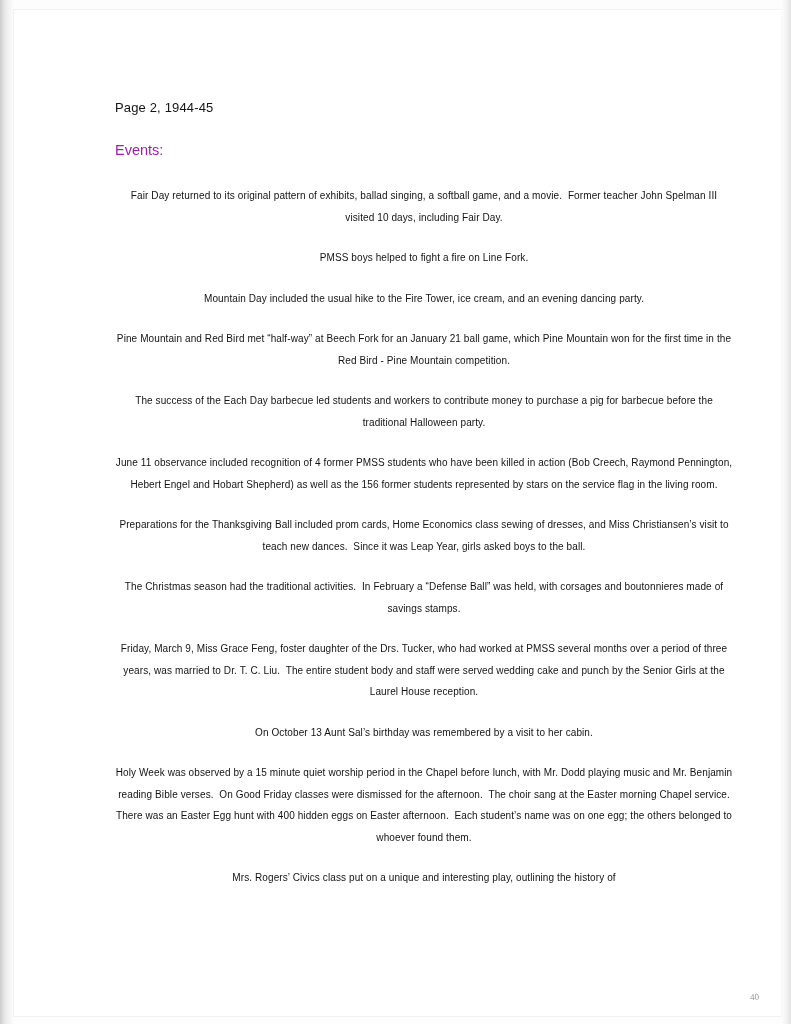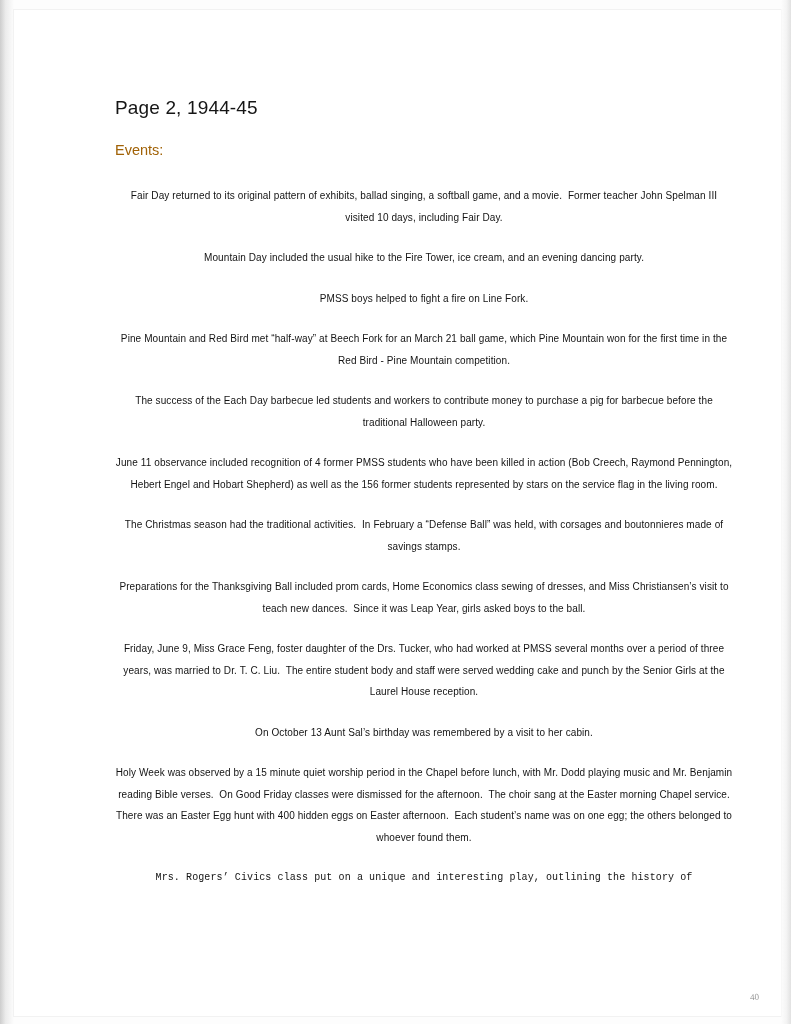--- a/index.html
+++ b/index.html
@@ -49,42 +49,42 @@
     background: #ffffff;
     box-shadow: 0 0 0 1px #f2f2f2;
   }
   #text-column {
     position: absolute;
     left: 101px;
     top: 88px;
     width: 618px;
   }
   .doc-heading {
-    font-size: 19px;
+    font-size: 13px;
     line-height: 20px;
     letter-spacing: .15px;
     margin: 0 0 22px 0;
     color: #151515;
   }
   .doc-label {
     font-size: 14.5px;
     line-height: 20px;
     margin: 0 0 25px 0;
-    color: #a16207;
+    color: #a21caf;
   }
   .para {
     font-size: 10px;
     line-height: 21.5px;
     letter-spacing: .1px;
     margin: 0 0 19px 0;
     color: #131313;
     text-align: center;
     white-space: pre-wrap;
   }
-  .para:last-child { margin-bottom: 0; font-family: Liberation Mono, monospace; }
+  .para:last-child { margin-bottom: 0; }
   #page-number-mark {
     position: absolute;
     right: 22px;
     bottom: 14px;
     font-size: 9px;
     color: #9a9a9a;
     font-family: "Liberation Serif", serif;
     transform: rotate(-4deg);
   }
 </style>
@@ -93,28 +93,28 @@
 
 <div id="page">
   <div id="sheet">
     <div id="text-column">
 
       <p class="doc-heading">Page 2, 1944-45</p>
 
       <p class="doc-label">Events:</p>
 
       <p class="para">Fair Day returned to its original pattern of exhibits, ballad singing, a softball game, and a movie.  Former teacher John Spelman III visited 10 days, including Fair Day.</p>
+      <p class="para">PMSS boys helped to fight a fire on Line Fork.</p>
       <p class="para">Mountain Day included the usual hike to the Fire Tower, ice cream, and an evening dancing party.</p>
-      <p class="para">PMSS boys helped to fight a fire on Line Fork.</p>
-      <p class="para">Pine Mountain and Red Bird met “half-way” at Beech Fork for an March 21 ball game, which Pine Mountain won for the first time in the Red Bird - Pine Mountain competition.</p>
+      <p class="para">Pine Mountain and Red Bird met “half-way” at Beech Fork for an January 21 ball game, which Pine Mountain won for the first time in the Red Bird - Pine Mountain competition.</p>
       <p class="para">The success of the Each Day barbecue led students and workers to contribute money to purchase a pig for barbecue before the traditional Halloween party.</p>
       <p class="para">June 11 observance included recognition of 4 former PMSS students who have been killed in action (Bob Creech, Raymond Pennington, Hebert Engel and Hobart Shepherd) as well as the 156 former students represented by stars on the service flag in the living room.</p>
+      <p class="para">Preparations for the Thanksgiving Ball included prom cards, Home Economics class sewing of dresses, and Miss Christiansen’s visit to teach new dances.  Since it was Leap Year, girls asked boys to the ball.</p>
       <p class="para">The Christmas season had the traditional activities.  In February a “Defense Ball” was held, with corsages and boutonnieres made of savings stamps.</p>
-      <p class="para">Preparations for the Thanksgiving Ball included prom cards, Home Economics class sewing of dresses, and Miss Christiansen’s visit to teach new dances.  Since it was Leap Year, girls asked boys to the ball.</p>
-      <p class="para">Friday, June 9, Miss Grace Feng, foster daughter of the Drs. Tucker, who had worked at PMSS several months over a period of three years, was married to Dr. T. C. Liu.  The entire student body and staff were served wedding cake and punch by the Senior Girls at the Laurel House reception.</p>
+      <p class="para">Friday, March 9, Miss Grace Feng, foster daughter of the Drs. Tucker, who had worked at PMSS several months over a period of three years, was married to Dr. T. C. Liu.  The entire student body and staff were served wedding cake and punch by the Senior Girls at the Laurel House reception.</p>
       <p class="para">On October 13 Aunt Sal’s birthday was remembered by a visit to her cabin.</p>
       <p class="para">Holy Week was observed by a 15 minute quiet worship period in the Chapel before lunch, with Mr. Dodd playing music and Mr. Benjamin reading Bible verses.  On Good Friday classes were dismissed for the afternoon.  The choir sang at the Easter morning Chapel service.  There was an Easter Egg hunt with 400 hidden eggs on Easter afternoon.  Each student’s name was on one egg; the others belonged to whoever found them.</p>
       <p class="para">Mrs. Rogers’ Civics class put on a unique and interesting play, outlining the history of</p>
 
     </div>
     <div id="page-number-mark">40</div>
   </div>
 </div>
 
 </body></html>

